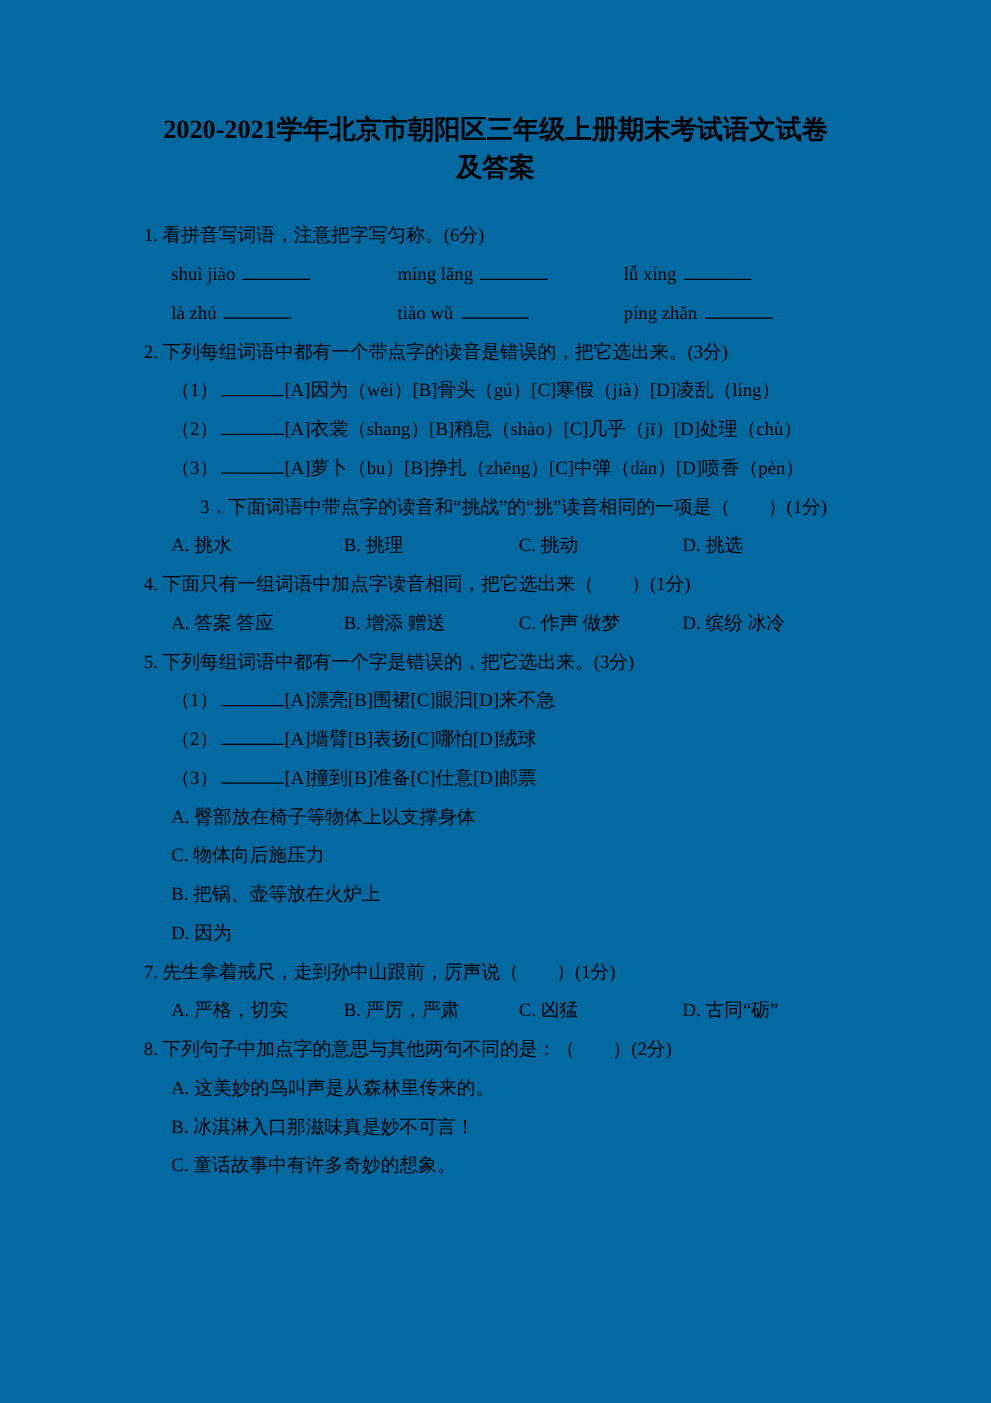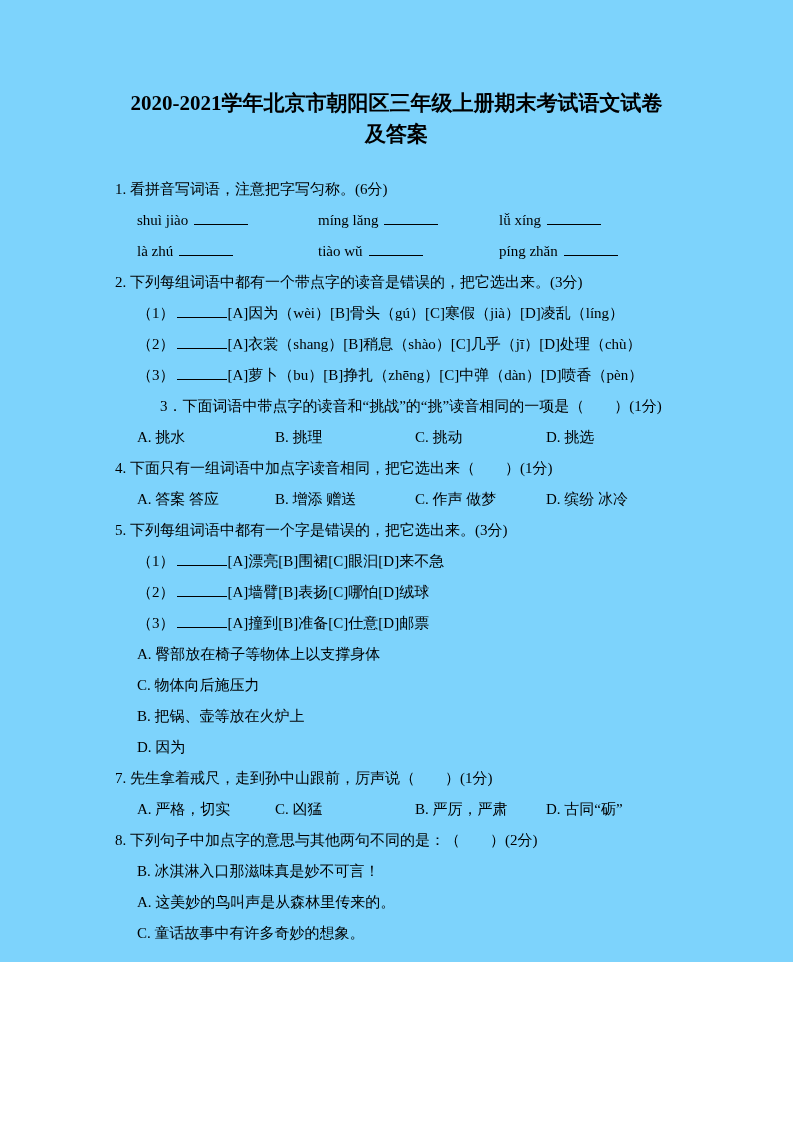--- a/index.html
+++ b/index.html
@@ -1,22 +1,22 @@
 <!DOCTYPE html>
 <html><head>
 <meta charset="utf-8">
 <style>
   * { box-sizing: border-box; }
   html, body { margin: 0; padding: 0; background: #ffffff; }
   .page {
     position: relative;
     width: 793px;
-    height: 962px;
+    height: 1122px;
     margin: 0 auto;
-    background: #7dd3fc;
+    background: #0369a1;
     color: #000000;
     font-family: "Liberation Serif", "DejaVu Serif", serif;
     overflow: hidden;
   }
   .title { padding-top: 88px; text-align: center; font-weight: bold; font-size: 21px; line-height: 50px; }
   .content { padding: 24px 44px 0 115px; font-size: 15px; }
   .line { margin: 0; line-height: 31px; white-space: nowrap; }
   .indent { padding-left: 22px; }
   .sp { padding-left: 5px; margin-left: 40px; }
   .blank {
@@ -100,27 +100,27 @@
       <p class="line indent">A. 臀部放在椅子等物体上以支撑身体</p>
       <p class="line indent">C. 物体向后施压力</p>
       <p class="line indent">B. 把锅、壶等放在火炉上</p>
       <p class="line indent">D. 因为</p>
     </section>
 
     <section>
       <p class="line">7. 先生拿着戒尺，走到孙中山跟前，厉声说（　　）(1分)</p>
       <div class="line indent opt-row">
         <span class="opt">A. 严格，切实</span>
+        <span class="opt">B. 严厉，严肃</span>
         <span class="opt">C. 凶猛</span>
-        <span class="opt">B. 严厉，严肃</span>
         <span class="opt">D. 古同“砺”</span>
       </div>
     </section>
 
     <section>
       <p class="line">8. 下列句子中加点字的意思与其他两句不同的是：（　　）(2分)</p>
+      <p class="line indent">A. 这美妙的鸟叫声是从森林里传来的。</p>
       <p class="line indent">B. 冰淇淋入口那滋味真是妙不可言！</p>
-      <p class="line indent">A. 这美妙的鸟叫声是从森林里传来的。</p>
       <p class="line indent">C. 童话故事中有许多奇妙的想象。</p>
     </section>
 
   </div>
 </div>
 
 </body></html>

